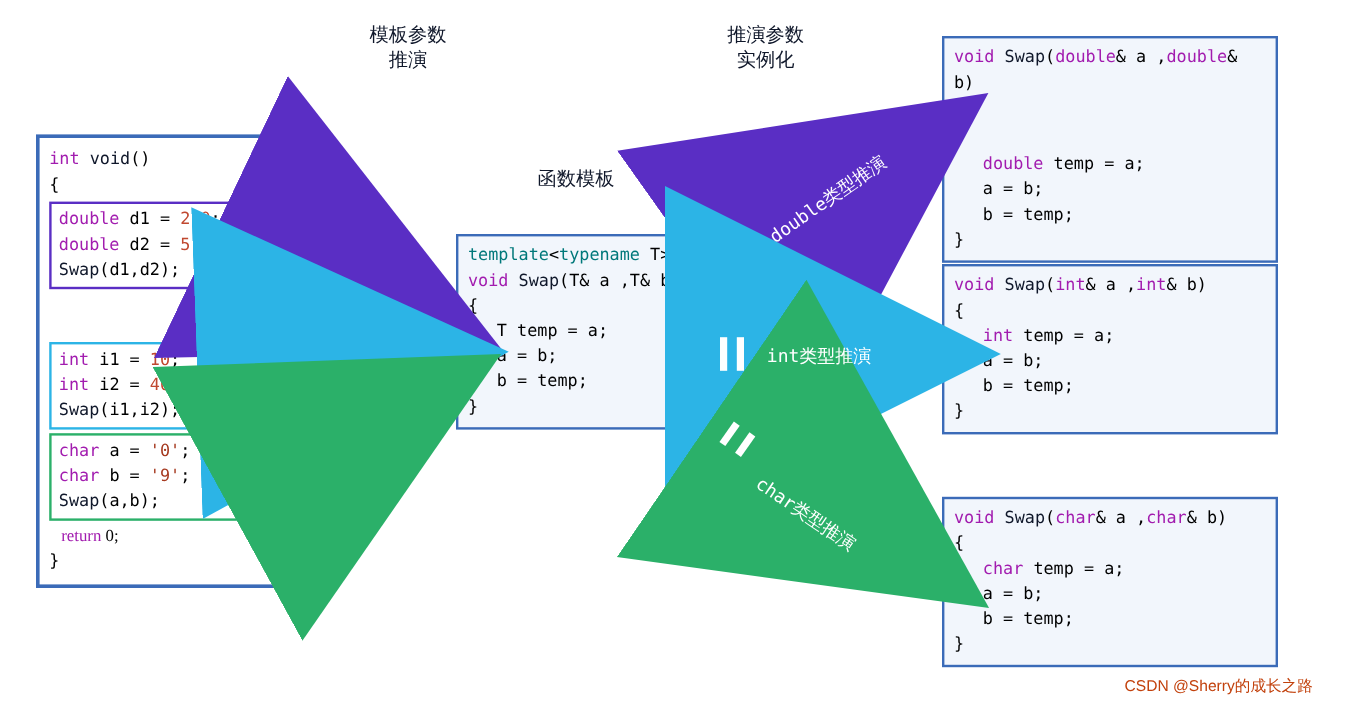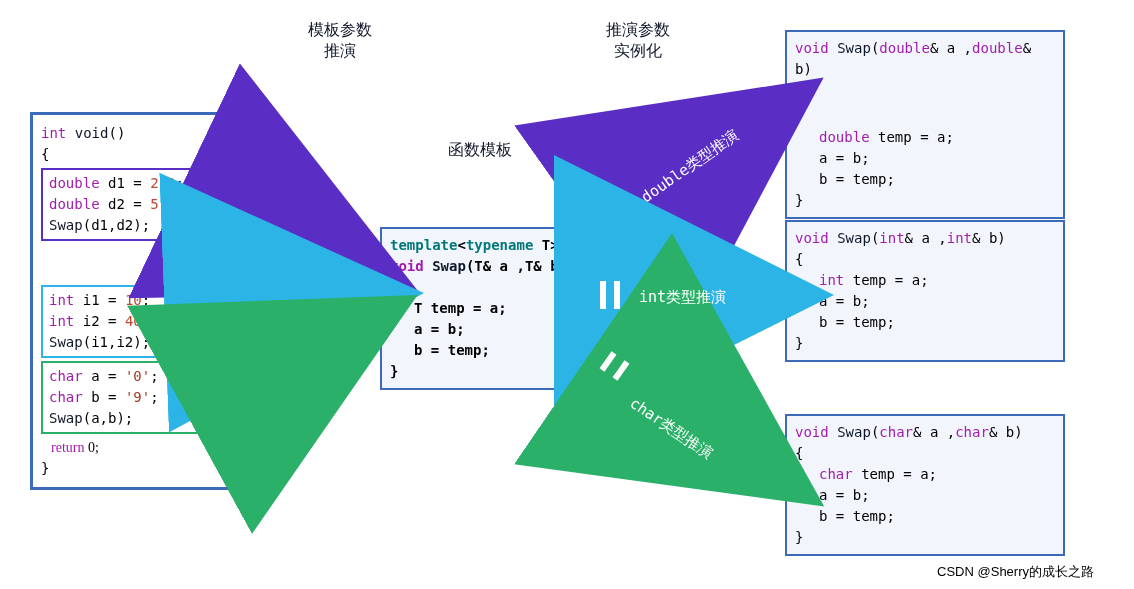--- a/index.html
+++ b/index.html
@@ -57,21 +57,21 @@
     color: #fff;
     font-size: 15px;
     font-family: "SimSun", monospace;
     padding: 2px 4px;
     white-space: nowrap;
   }
   .watermark {
     position: absolute;
     right: 40px;
     bottom: 8px;
-    color: #000000;
+    color: #c2410c;
     font-size: 13px;
   }
   .rot {
     transform-origin: left center;
   }
 </style>
 </head>
 <body>
 
 <div class="label-title" style="left:260px; top:20px; width:160px;"><span style="white-space:pre-line;">模板参数
@@ -95,21 +95,21 @@
   </div>
   <div class="inner-box" style="border-color:#2bb069;">
     <div><span class="kw-blue">char</span><span> a = </span><span class="str">'0'</span><span>;</span></div>
     <div><span class="kw-blue">char</span><span> b = </span><span class="str">'9'</span><span>;</span></div>
     <div><span class="fn-purple">Swap</span><span>(a,b);</span></div>
   </div>
   <div style="padding-left:10px;font-family:Liberation Serif, serif;"><span class="kw-blue">return</span><span> 0;</span></div>
   <div>}</div>
 </div>
 
-<div class="code-box" style="left:380px; top:227px; width:210px;font-weight:bold;">
+<div class="code-box" style="left:380px; top:195px; width:210px;">
   <div><span class="kw-teal">template</span><span>&lt;</span><span class="kw-teal">typename</span><span> T&gt;</span></div>
   <div><span class="kw-blue">void</span><span class="fn-purple"> Swap</span><span>(T&amp; a ,T&amp; b)</span></div>
   <div>{</div>
   <div style="padding-left:24px;"><span>T</span><span> temp = a;</span></div>
   <div style="padding-left:24px;">a = b;</div>
   <div style="padding-left:24px;">b = temp;</div>
   <div>}</div>
 </div>
 
 <div class="code-box" style="left:785px; top:30px; width:280px;">

